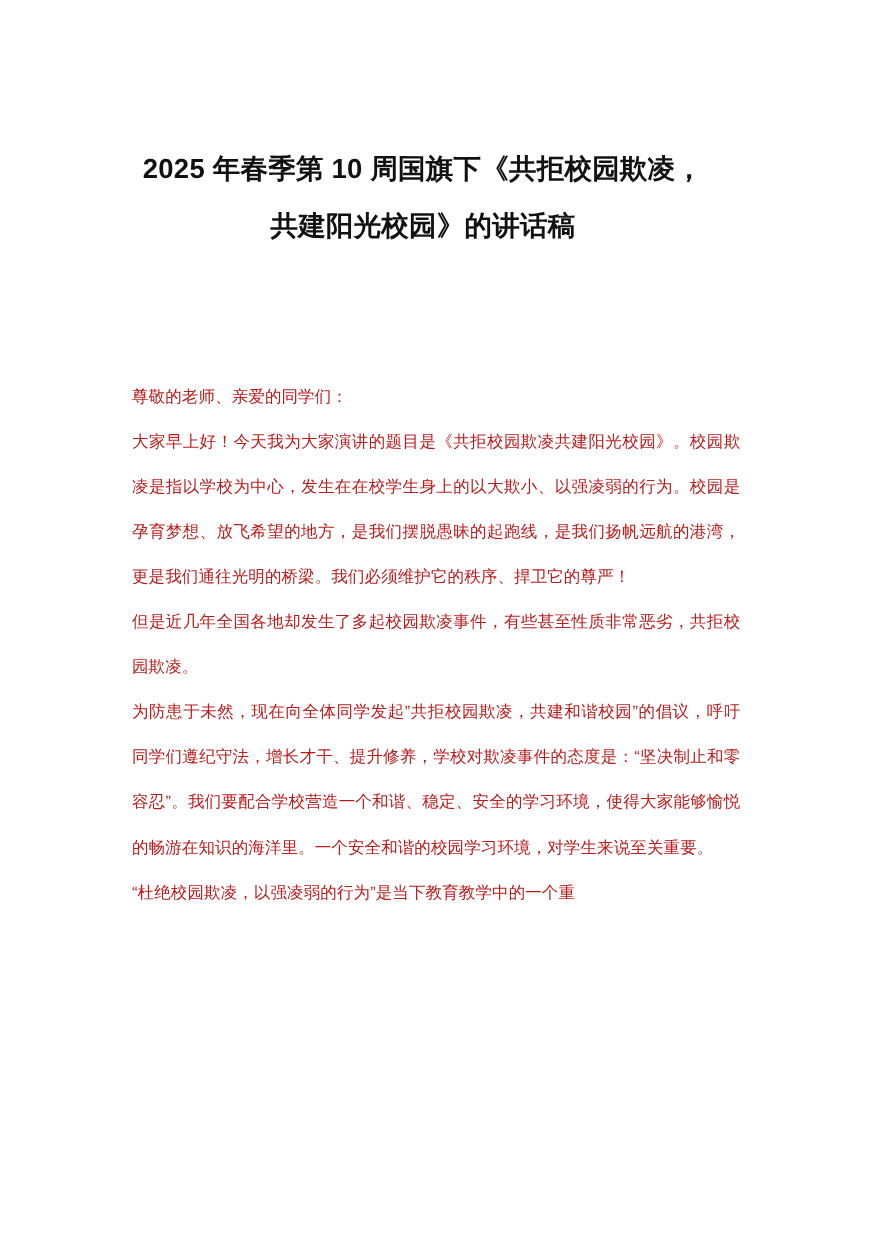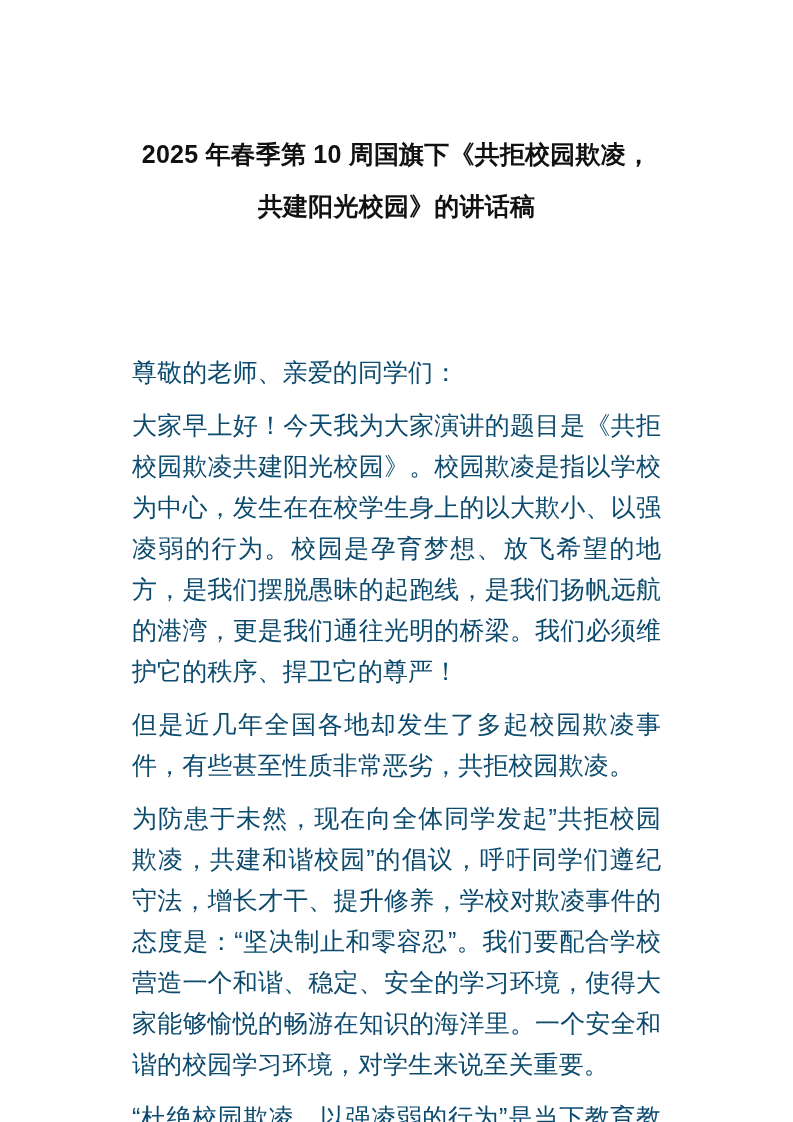--- a/index.html
+++ b/index.html
@@ -11,42 +11,42 @@
     position: relative;
     width: 793px;
     height: 1122px;
     background: #ffffff;
     overflow: hidden;
     box-sizing: border-box;
     font-family: "Liberation Sans", "DejaVu Sans", sans-serif;
   }
   .doc-title {
     position: absolute;
-    left: 120px;
+    left: 108px;
     top: 128px;
     width: 553px;
     text-align: center;
     font-size: 25px;
     font-weight: bold;
     line-height: 52px;
     color: #111111;
     letter-spacing: 0.2px;
     white-space: pre-line;
   }
   .body-block {
     position: absolute;
     left: 120px;
     top: 340px;
     width: 553px;
   }
   .para {
-    margin: 12px;
-    font-size: 25px;
+    margin: 0;
+    font-size: 15px;
     line-height: 41px;
-    color: #0c4a6e;
+    color: #b91c1c;
     text-align: justify;
     text-justify: inter-character;
     letter-spacing: 0.1px;
     word-break: break-all;
   }
 </style>
 </head>
 <body>
 
 <div class="page">

